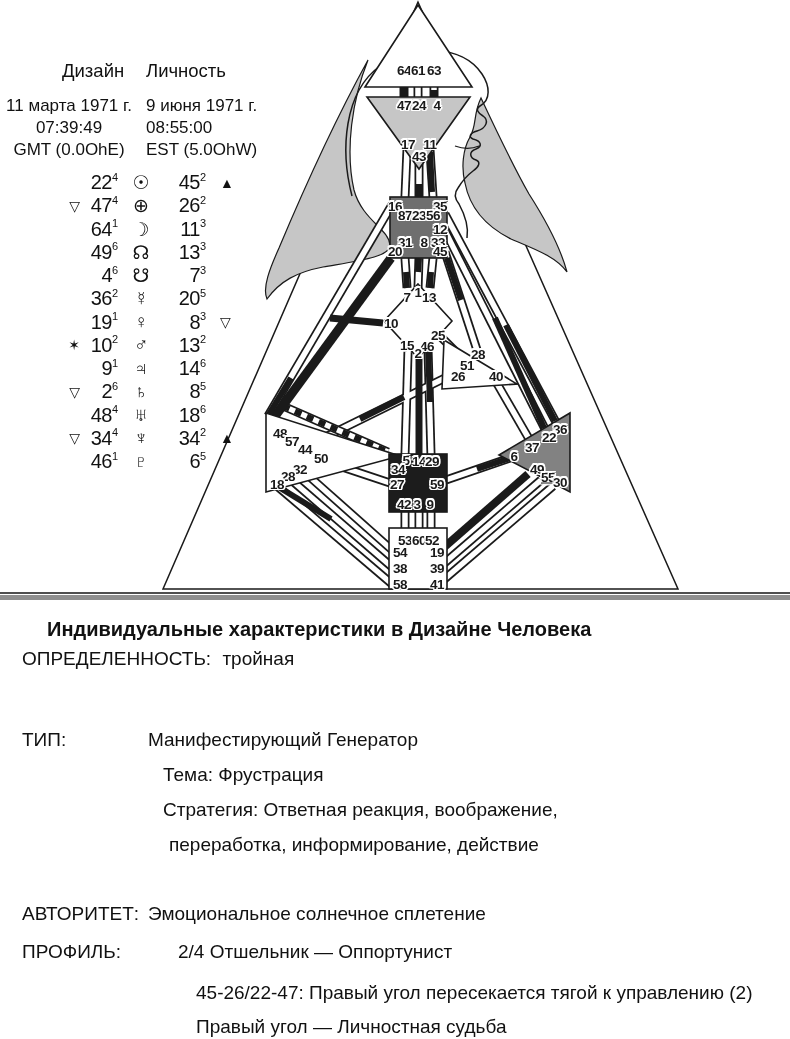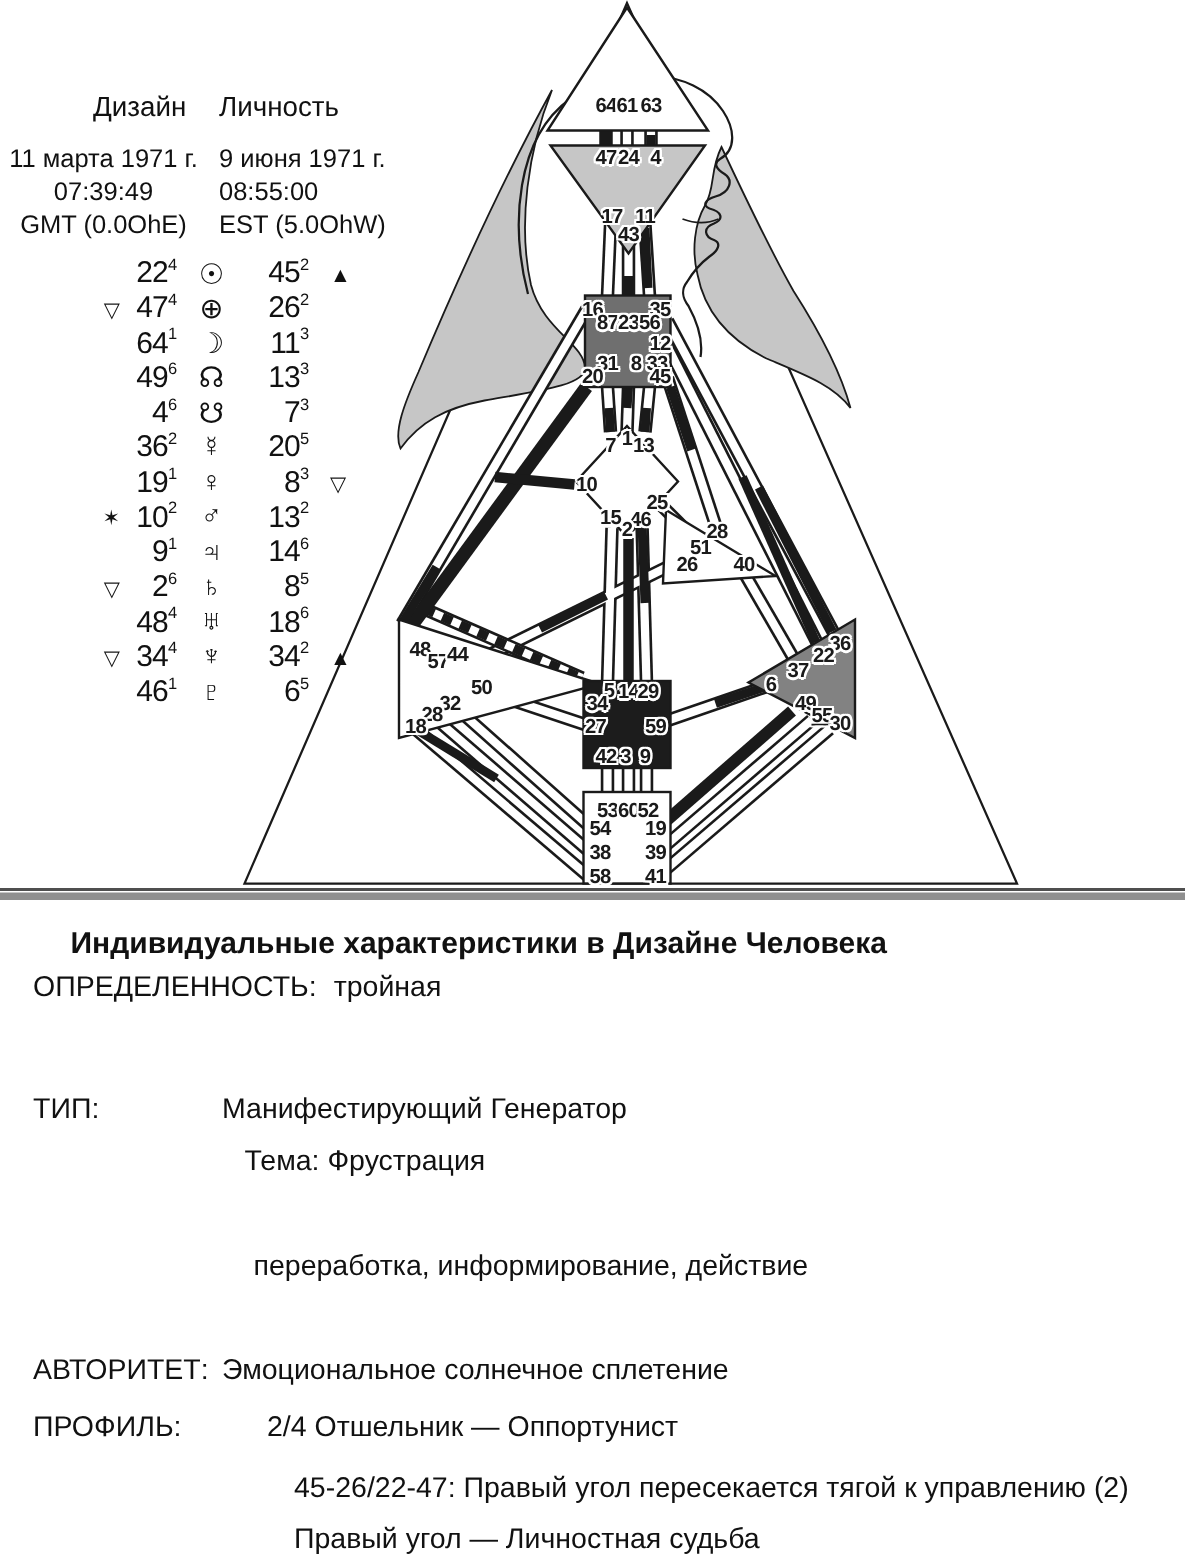--- a/index.html
+++ b/index.html
@@ -194,21 +194,21 @@
         <span class="gate" style="left: 438px; top: 335px;">25</span>
         <span class="gate" style="left: 407px; top: 345px;">15</span>
         <span class="gate" style="left: 427px; top: 346px;">46</span>
         <span class="gate" style="left: 418px; top: 353px;">2</span>
         <span class="gate" style="left: 478px; top: 354px;">28</span>
         <span class="gate" style="left: 467px; top: 365px;">51</span>
         <span class="gate" style="left: 458px; top: 376px;">26</span>
         <span class="gate" style="left: 496px; top: 376px;">40</span>
         <span class="gate" style="left: 280px; top: 433px;">48</span>
         <span class="gate" style="left: 292px; top: 441px;">57</span>
-        <span class="gate" style="left: 305px; top: 436px;">44</span>
+        <span class="gate" style="left: 305px; top: 449px;">44</span>
         <span class="gate" style="left: 321px; top: 458px;">50</span>
         <span class="gate" style="left: 300px; top: 469px;">32</span>
         <span class="gate" style="left: 288px; top: 476px;">28</span>
         <span class="gate" style="left: 277px; top: 484px;">18</span>
         <span class="gate" style="left: 560px; top: 429px;">36</span>
         <span class="gate" style="left: 549px; top: 437px;">22</span>
         <span class="gate" style="left: 532px; top: 447px;">37</span>
         <span class="gate" style="left: 514px; top: 456px;">6</span>
         <span class="gate" style="left: 537px; top: 469px;">49</span>
         <span class="gate" style="left: 548px; top: 477px; text-decoration: underline;">55</span>
@@ -374,20 +374,21 @@
   <div class="line b" style="left:47px;top:618px;font-size:20px;">Индивидуальные характеристики в Дизайне Человека</div>
 
   <div class="line" style="left:22px;top:648px;">
     <span>ОПРЕДЕЛЕННОСТЬ:</span>
     <span style="padding-left:6px;">тройная</span>
   </div>
 
   <div class="line" style="left:22px;top:729px;">ТИП:</div>
   <div class="line" style="left:163px;top:764px;">Тема: Фрустрация</div>
   <div class="line" style="left:148px;top:729px;">Манифестирующий Генератор</div>
+  <div class="line" style="left:163px;top:799px;">Стратегия: Ответная реакция, воображение,</div>
   <div class="line" style="left:169px;top:834px;">переработка, информирование, действие</div>
 
   <div class="line" style="left:22px;top:903px;">АВТОРИТЕТ:</div>
   <div class="line" style="left:148px;top:903px;">Эмоциональное солнечное сплетение</div>
 
   <div class="line" style="left:22px;top:941px;">ПРОФИЛЬ:</div>
   <div class="line" style="left:178px;top:941px;">2/4 Отшельник — Оппортунист</div>
 
   <div class="line" style="left:196px;top:982px;">45-26/22-47: Правый угол пересекается тягой к управлению (2)</div>
   <div class="line" style="left:196px;top:1016px;">Правый угол — Личностная судьба</div>

